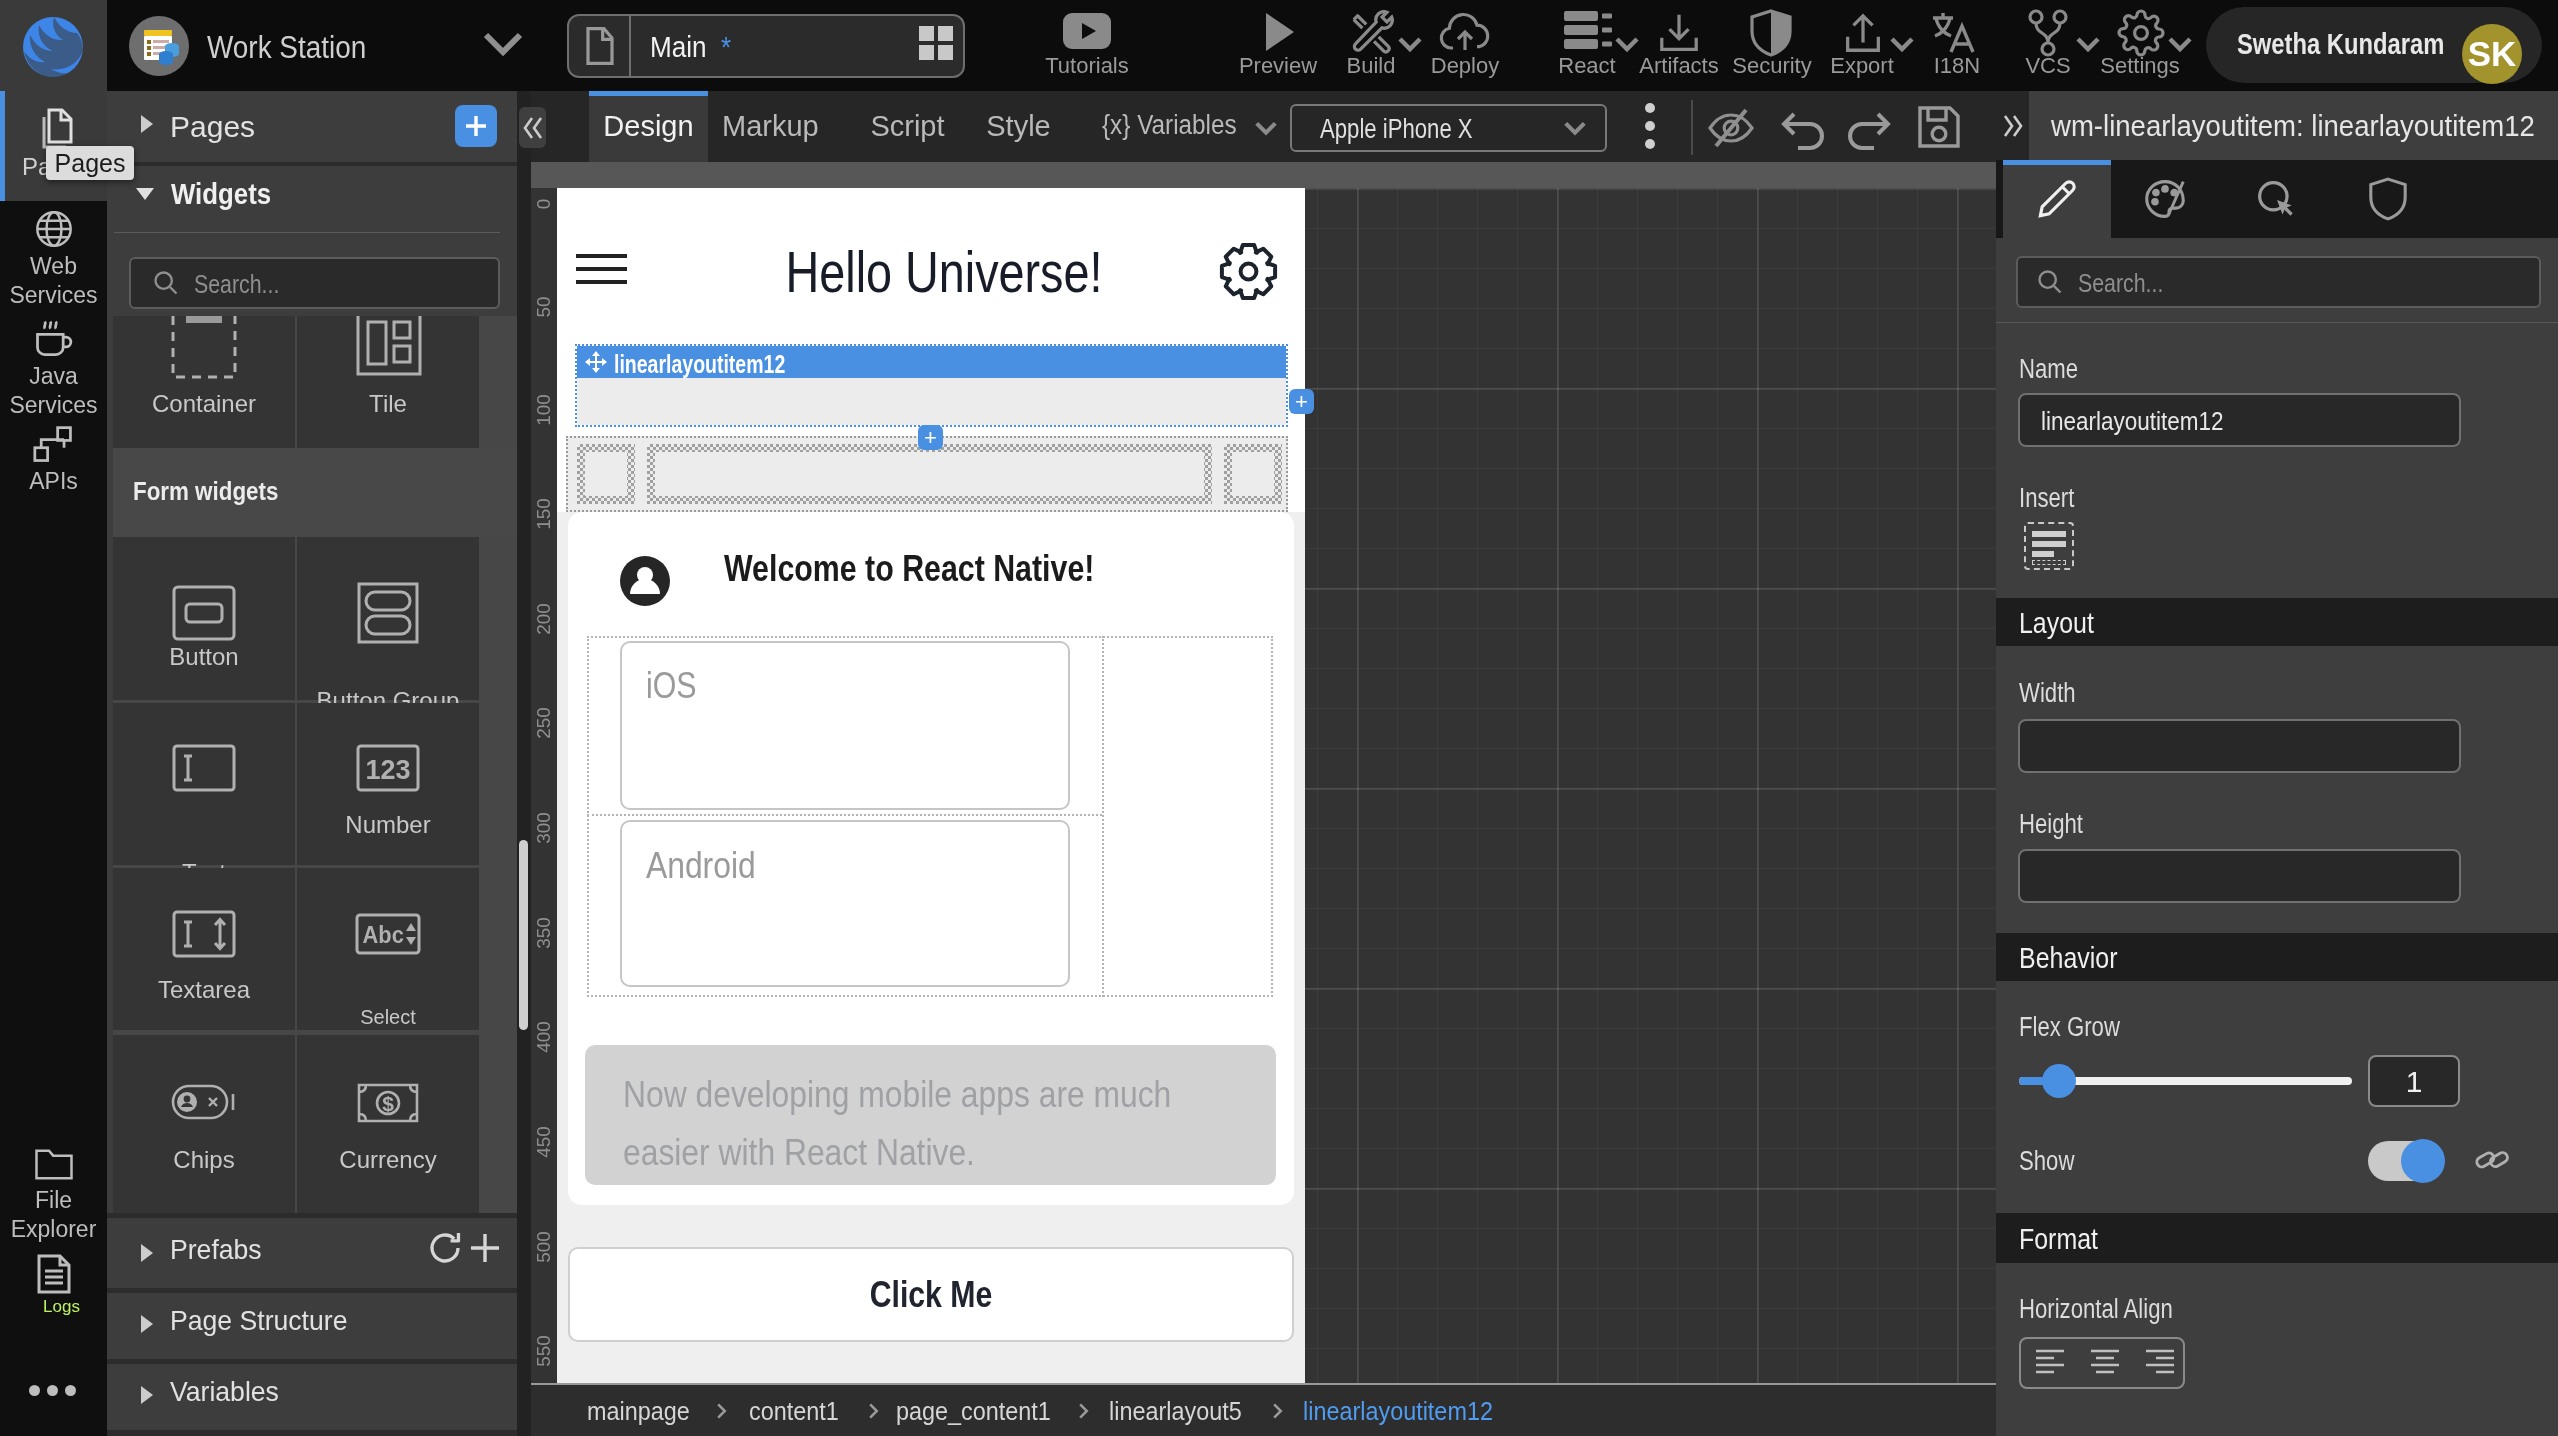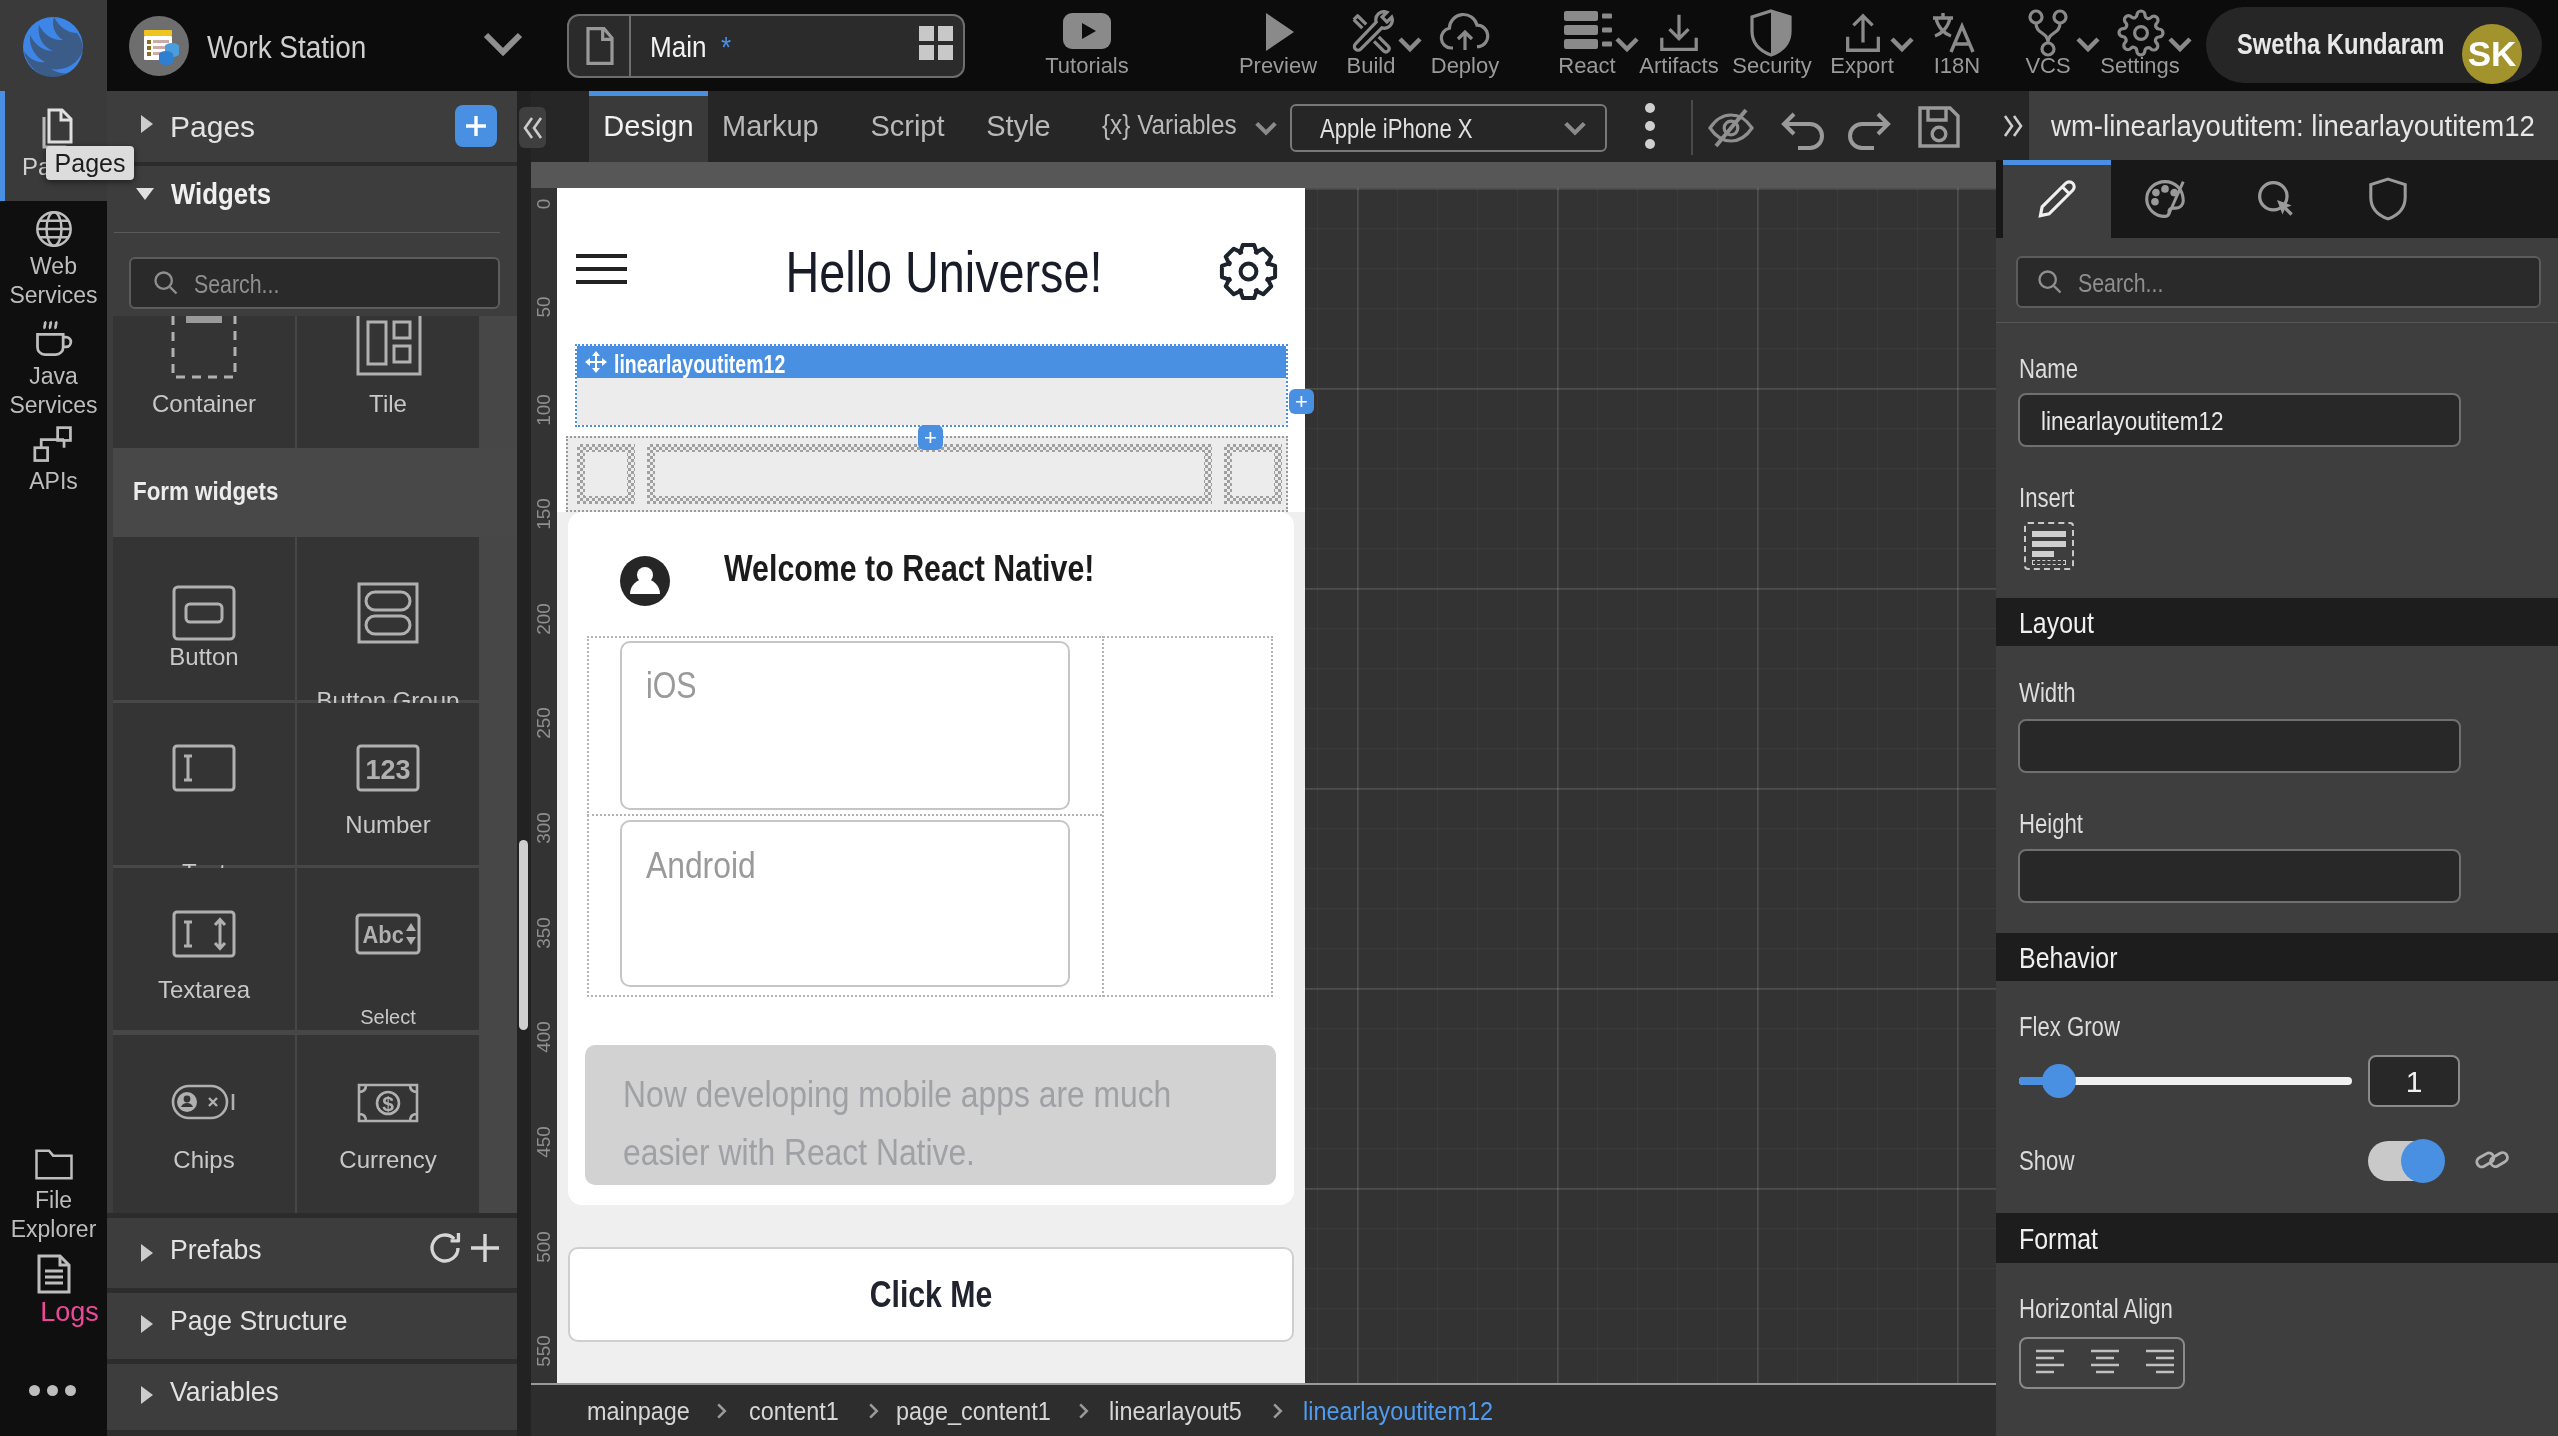--- a/index.html
+++ b/index.html
@@ -199,21 +199,21 @@
 
   <svg class="abs" style="left:34px;top:1146px;" width="40" height="36" viewBox="0 0 24 21" fill="none" stroke="#bdbdbd" stroke-width="1.5">
     <path d="M1.5 19 V2.5 H9 L11.5 5.5 H22.5 V19 Z"></path>
   </svg>
   <div class="abs lbl" style="left:0px;top:1186px;width:107px;font-size:23px;color:#bdbdbd;line-height:29px;">File<br>Explorer</div>
 
   <svg class="abs" style="left:36px;top:1253px;" width="36" height="42" viewBox="0 0 18 21" fill="none" stroke="#bdbdbd" stroke-width="1.5">
     <path d="M1.5 1.5 H12 L16.5 6 V19.5 H1.5 Z"></path>
     <path d="M12 1.5 V6 H16.5 M4.5 9 H13.5 M4.5 12 H13.5 M4.5 15 H13.5"></path>
   </svg>
-  <div class="abs lbl" style="left:16px;top:1297px;width:107px;font-size:27px;color:#ec4899;">Logs</div>
+  <div class="abs lbl" style="left:8px;top:1297px;width:107px;font-size:17px;color:#bef264;">Logs</div>
 
     <div class="abs" style="left:29px;top:1385px;width:11px;height:11px;border-radius:50%;background:#bdbdbd;"></div>
   <div class="abs" style="left:47px;top:1385px;width:11px;height:11px;border-radius:50%;background:#bdbdbd;"></div>
   <div class="abs" style="left:65px;top:1385px;width:11px;height:11px;border-radius:50%;background:#bdbdbd;"></div>
 
   <div class="abs" style="left:107px;top:91px;width:410px;height:1345px;background:#3d3d3d;"></div>
   <div class="abs" style="left:517px;top:91px;width:14px;height:1345px;background:#222;"></div>
 
   <svg class="abs" style="left:138px;top:113px;" width="18" height="22" viewBox="0 0 18 22">
       <path d="M3 2 L15 11 L3 20 Z" fill="#cccccc"></path>

